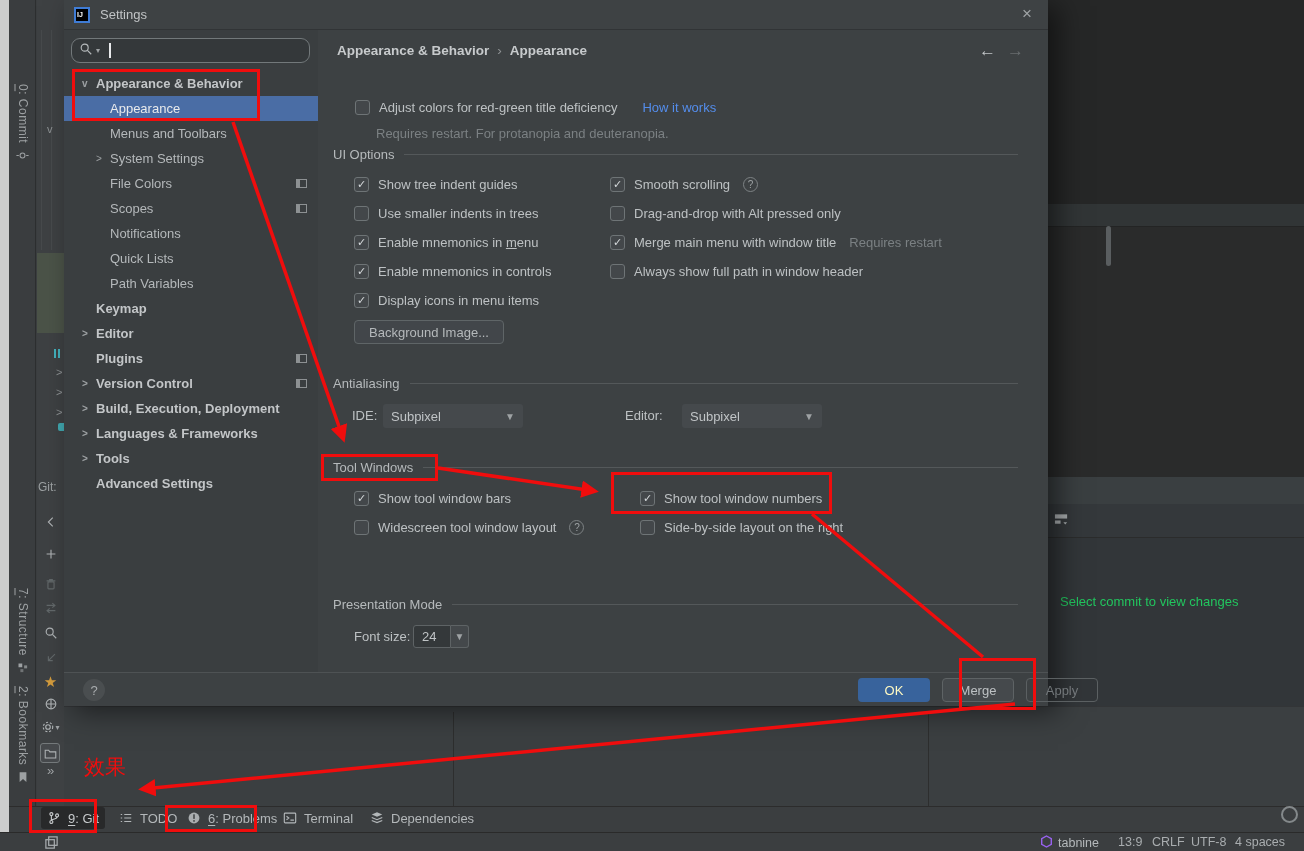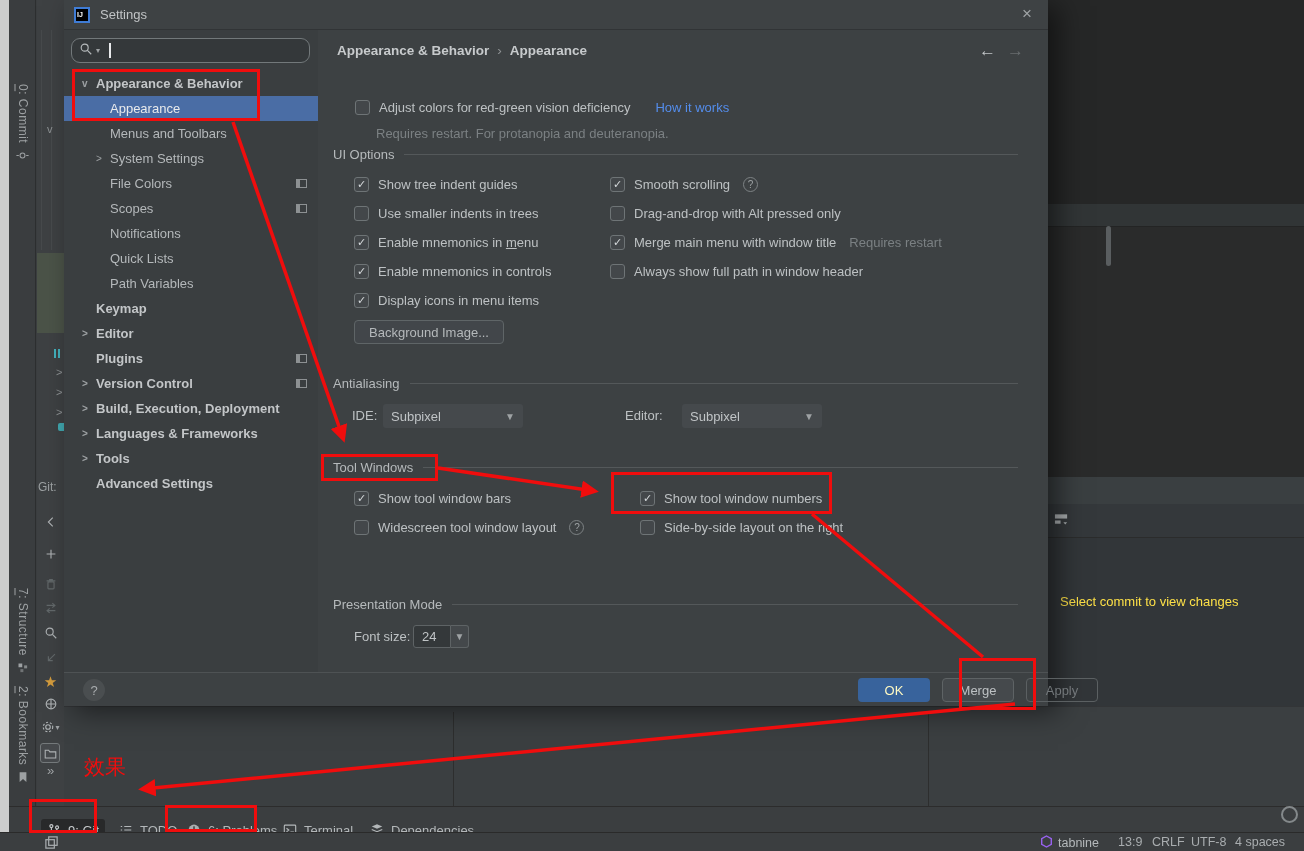--- a/index.html
+++ b/index.html
@@ -27,29 +27,29 @@
      display:flex;align-items:center;justify-content:center;left:40px;}
 
   
   #rb1{left:1048px;top:0;width:256px;height:204px;background:#262727;}
   #rb2{left:1048px;top:204px;width:256px;height:23px;background:#313536;border-bottom:1px solid #232424;}
   #rb3{left:1048px;top:227px;width:256px;height:250px;background:#2a2b2b;}
   #rb4{left:1048px;top:477px;width:256px;height:27px;background:#3a3f41;}
   #rp-header{left:1048px;top:504px;width:256px;height:34px;background:#34383b;border-bottom:1px solid #2b2c2c;}
   #rp-content{left:1048px;top:538px;width:256px;height:179px;background:#323639;}
   #rp-details{left:1048px;top:717px;width:256px;height:89px;background:#353a3d;border-top:1px solid #2b2c2c;}
-  .ghost-text{color:#fde047;font-size:13px;white-space:nowrap;}
+  .ghost-text{color:#22c55e;font-size:13px;white-space:nowrap;}
 
   
   #bg-bottom{left:64px;top:706px;width:1240px;height:100px;background:#3b3f41;border-top:1px solid #333537;}
   .vdivider{top:712px;width:1px;height:94px;background:#2d2e2e;}
 
   
   #toolbar{left:9px;top:806px;width:1295px;height:26px;background:#3b3e40;border-top:1px solid #2c2c2c;}
-  .tb-item{position:absolute;top:12px;height:22px;display:flex;align-items:center;gap:7px;
+  .tb-item{position:absolute;top:0;height:22px;display:flex;align-items:center;gap:7px;
      font-size:13px;color:#b3b7b9;padding:0 6px;border-radius:3px;}
   .tb-item.active{background:#28292a;color:#c7cacc;}
   .tb-item u{text-underline-offset:2px;}
   #tb-circle{left:1281px;top:806px;width:17px;height:17px;border:2px solid #84898b;border-radius:50%;}
   #statusbar{left:0;top:832px;width:1304px;height:19px;background:#3b3e40;border-top:1px solid #2a2a2a;}
   .sb-text{position:absolute;top:2px;font-size:12.5px;color:#a9adaf;white-space:nowrap;}
   #sb-brand{display:flex;align-items:center;gap:5px;color:#b5b9bb;}
 
   
   #dialog{left:64px;top:0;width:984px;height:706px;background:#3d4143;
@@ -372,21 +372,21 @@
     <div class="abs" id="content">
       <div id="breadcrumb">
         <span>Appearance &amp; Behavior</span><span class="sep">›</span><span>Appearance</span>
       </div>
       <span id="nav-back">←</span>
       <span id="nav-fwd">→</span>
 
       <div id="vision-row">
         <span class="cb" style="height:auto">
             <span class="box"></span>
-        <span>Adjust colors for red-green vision deficiency</span>
+        <span>Adjust colors for red-green title deficiency</span>
           </span>
         <span id="vision-link">How it works</span>
       </div>
       <div id="vision-hint">Requires restart. For protanopia and deuteranopia.</div>
 
       <div class="section" style="left:15px;top:117px;width:685px">
         <span>UI Options</span>
           <span class="line"></span>
       </div>
       <div id="ui-left">

